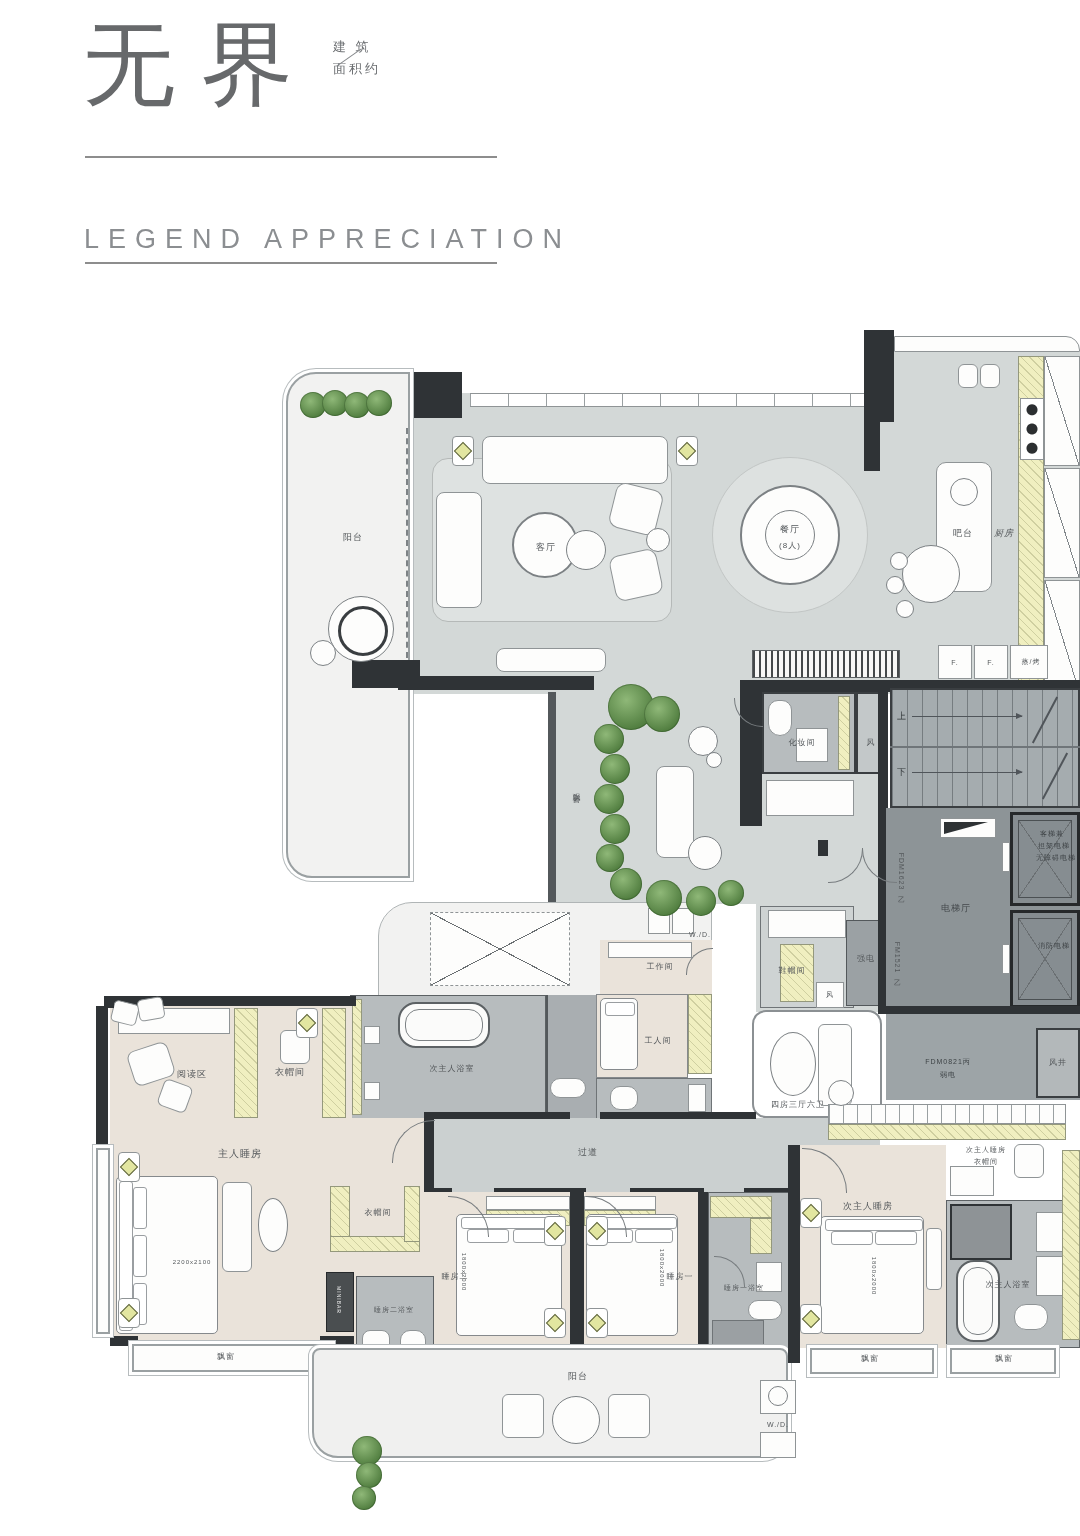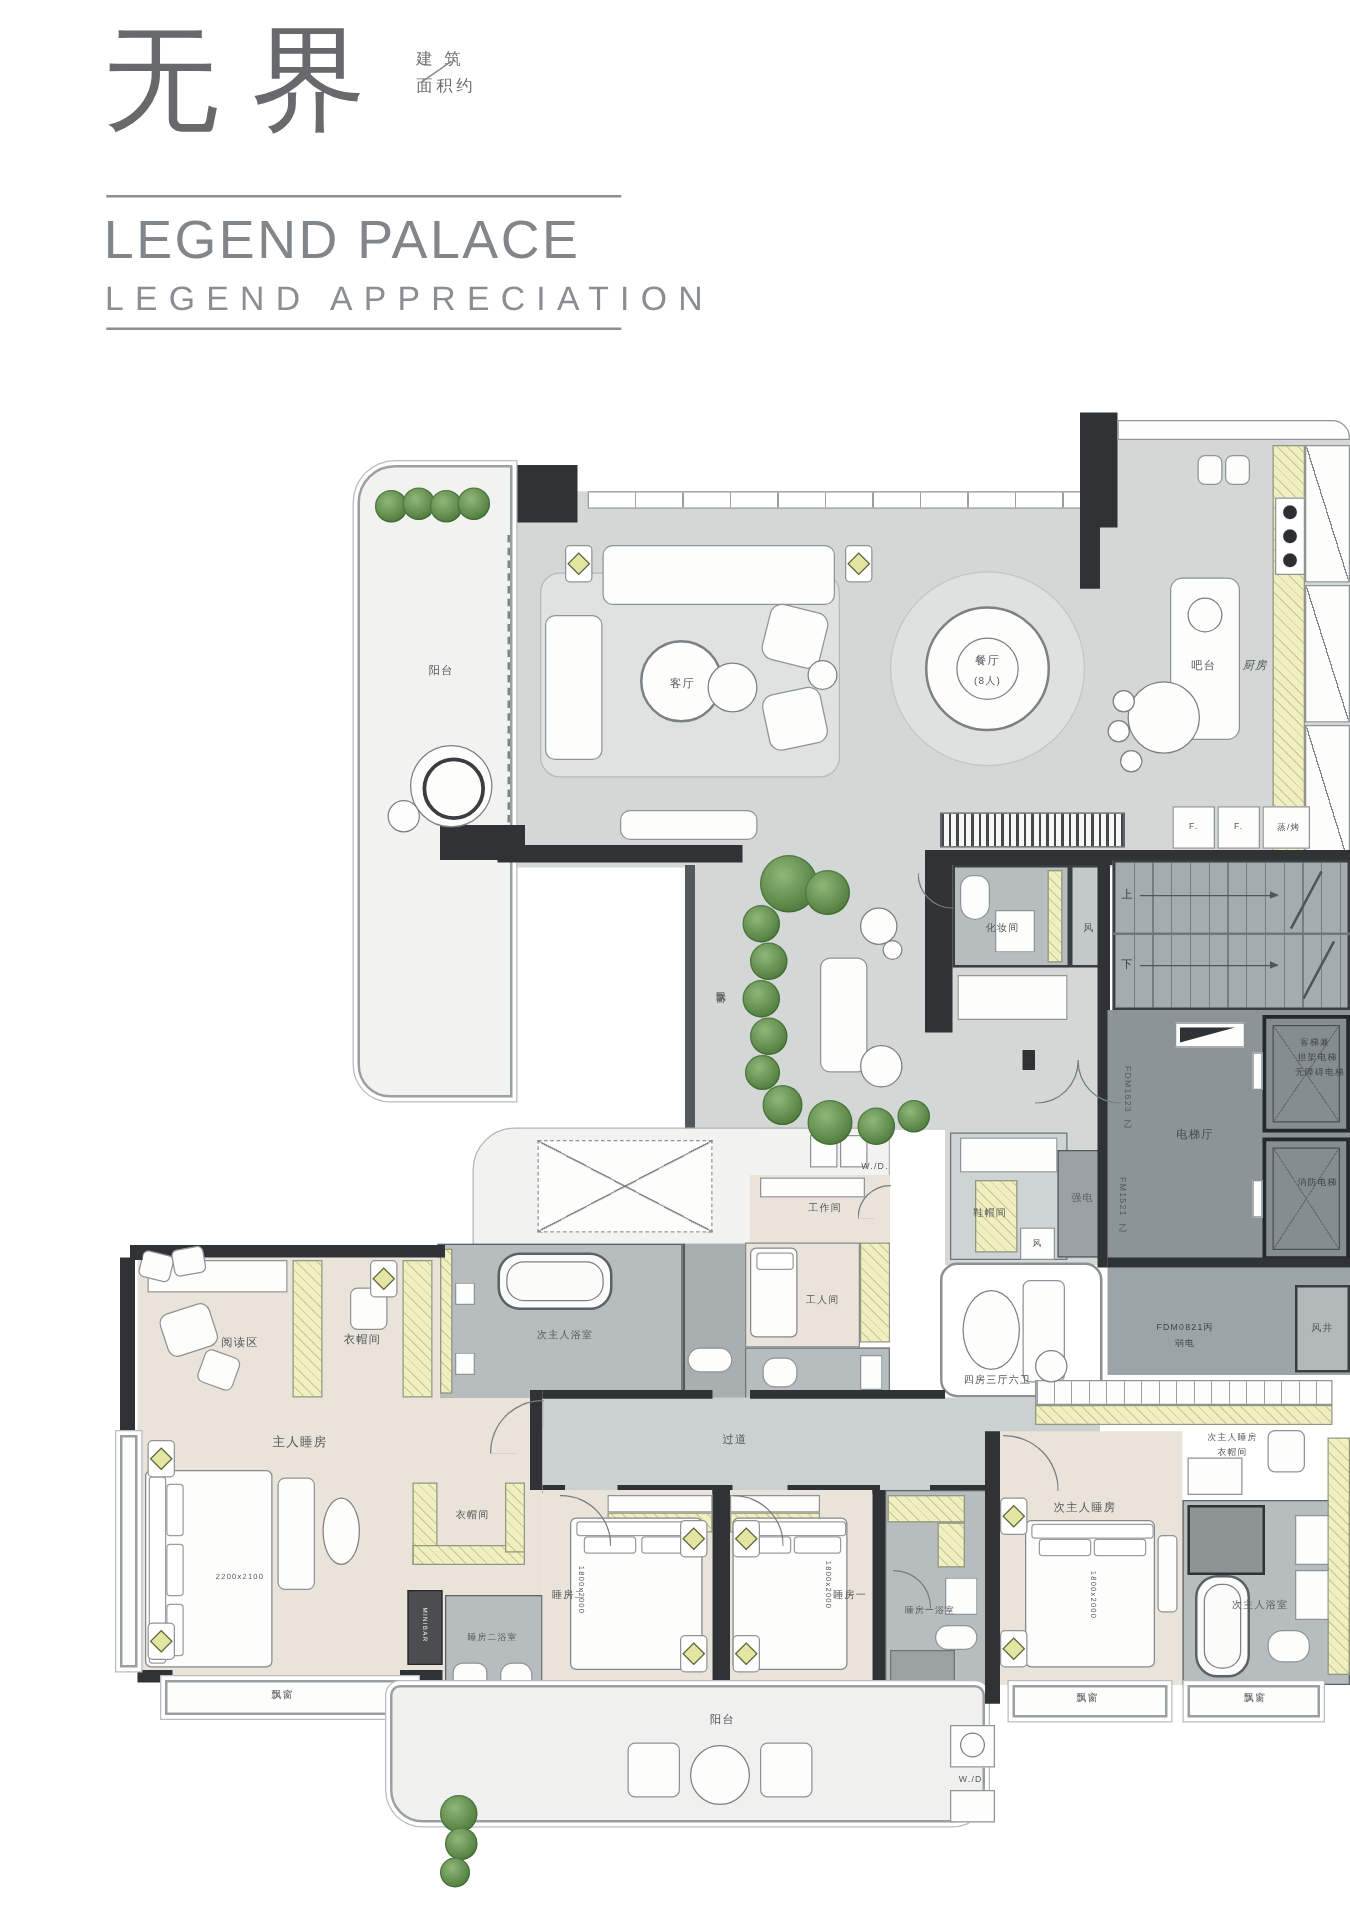--- a/index.html
+++ b/index.html
@@ -58,21 +58,20 @@
 </head>
 <body>
 
 <div id="page">
 
   <div class="hz-title" style="left:83px;top:18px;">无界</div>
   <div class="area-note" style="left:333px;top:38px;">建 筑</div>
   <div class="area-note" style="left:333px;top:60px;">面积约</div>
   <div class="area-slash" style="left:334px;top:57px;"></div>
   <div class="rule" style="left:85px;top:156px;width:412px;"></div>
-  <div class="brand" style="left:83px;top:168px;">LEGEND PALACE</div>
   <div class="subtitle" style="left:84px;top:224px;">LEGEND APPRECIATION</div>
   <div class="rule" style="left:85px;top:262px;width:412px;"></div>
 
   <div class="abs" style="left:0;top:0;width:1080px;height:1536px;">
 
     <div class="room" style="left:408px;top:393px;width:672px;height:301px;background:#d3d8d7;"></div>
     <div class="room" style="left:880px;top:352px;width:200px;height:48px;background:#d3d8d7;"></div>
     <div class="winband" style="left:470px;top:393px;width:396px;height:14px;"></div>
     <div class="wall" style="left:398px;top:372px;width:64px;height:46px;"></div>
     <div class="wall" style="left:864px;top:330px;width:30px;height:92px;"></div>

